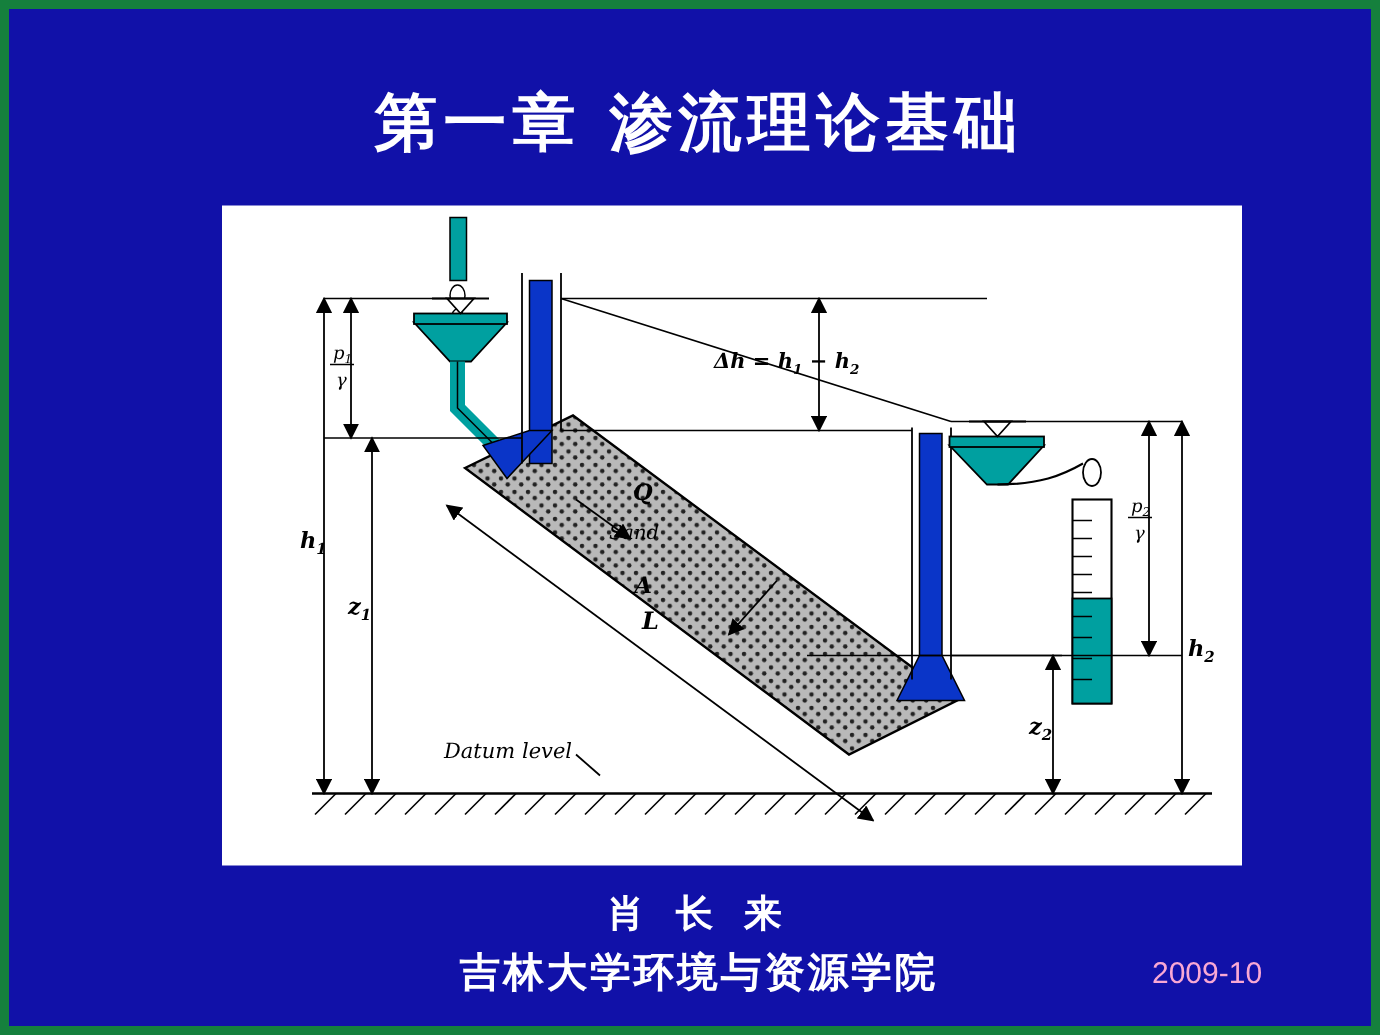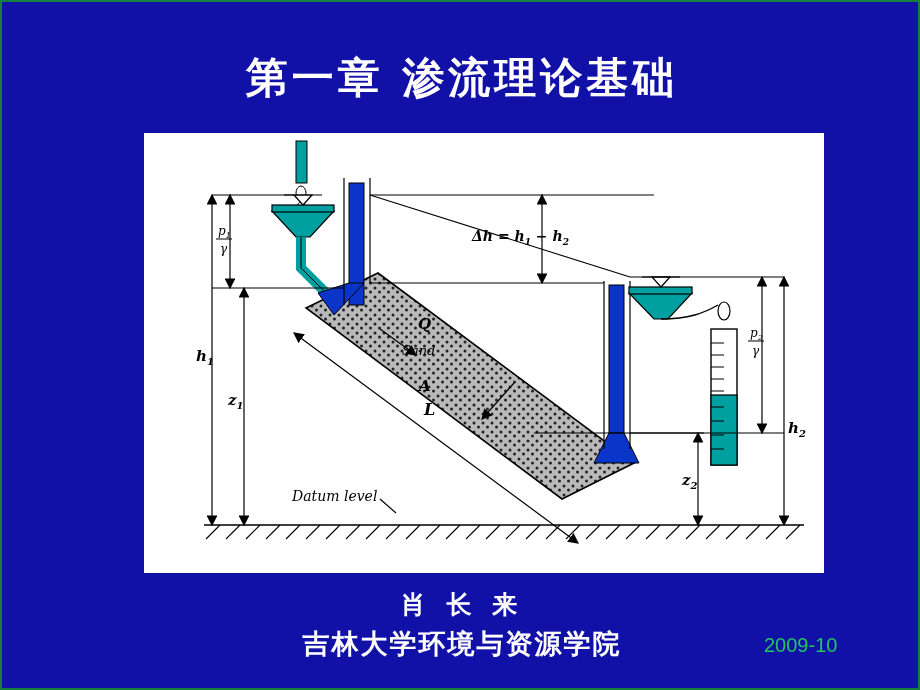--- a/index.html
+++ b/index.html
@@ -6,21 +6,21 @@
   body{
     width:920px;height:690px;
     background:#1111A8;
     font-family:"Liberation Sans", sans-serif;
     overflow:hidden;
     position:relative;
   }
   .slide{
     position:absolute;inset:0;
     background:#1111A8;
-    border:2px solid #15803d;
+    border:6px solid #15803d;
     box-sizing:border-box;
   }
   .title{
     position:absolute;
     top:48px;left:0;width:920px;
     text-align:center;
     color:#FFFFFF;
     font-size:42px;
     font-weight:bold;
     letter-spacing:4px;
@@ -50,21 +50,21 @@
     text-align:center;
     color:#FFFFFF;
     font-size:27px;
     font-weight:bold;
     letter-spacing:2px;
     font-family:"DejaVu Sans","Liberation Sans",sans-serif;
   }
   .date{
     position:absolute;
     top:632px;left:762px;
-    color:#22c55e;
+    color:#f9a8d4;
     font-size:20px;
     font-family:"Liberation Sans",sans-serif;
   }
 </style>
 </head>
 <body>
 
 <div class="slide">
 
   <div class="title">第一章  渗流理论基础</div>

